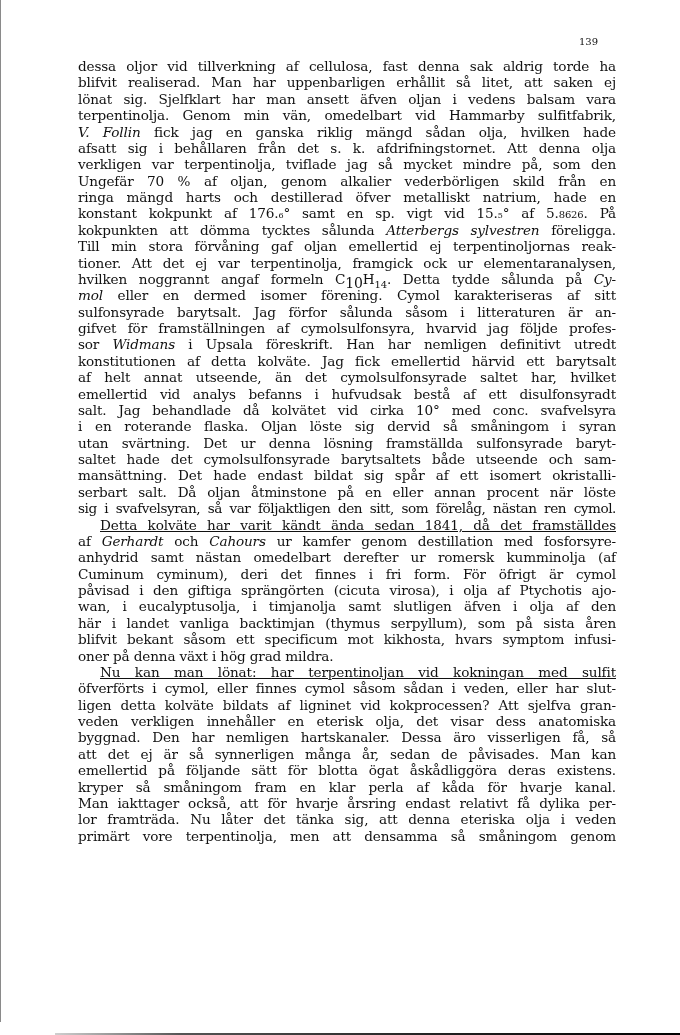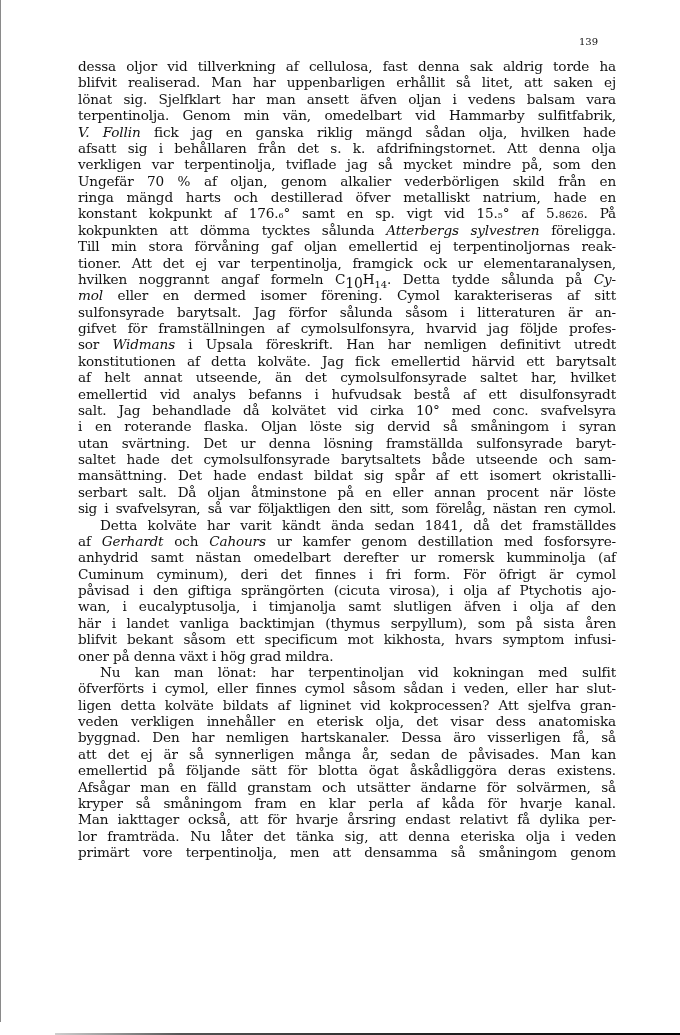--- a/index.html
+++ b/index.html
@@ -38,20 +38,21 @@
     height: 16.38px;
     white-space: nowrap;
     text-align: justify;
     text-align-last: justify;
   }
   .line.last {
     text-align-last: left;
   }
   .line.indent {
     padding-left: 22px;
+    text-decoration: underline;
   }
   .line-inner {
     display: block;
     text-align: inherit;
     text-align-last: inherit;
     white-space: normal;
     width: 100%;
   }
   .edge-left {
     position: absolute;
@@ -204,23 +205,20 @@
   <span class="line">
       <span class="line-inner">byggnad.  Den har nemligen hartskanaler.  Dessa äro visserligen få, så</span>
     </span>
   <span class="line">
       <span class="line-inner">att det ej är så synnerligen många år, sedan de påvisades.  Man kan</span>
     </span>
   <span class="line">
       <span class="line-inner">emellertid på följande sätt för blotta ögat åskådliggöra deras existens.</span>
     </span>
   <span class="line">
-      <span class="line-inner">Afsågar man en fälld granstam och utsätter ändarne för solvärmen, så</span>
-    </span>
-  <span class="line">
       <span class="line-inner">kryper så småningom fram en klar perla af kåda för hvarje kanal.</span>
     </span>
   <span class="line">
       <span class="line-inner">Man iakttager också, att för hvarje årsring endast relativt få dylika per-</span>
     </span>
   <span class="line">
       <span class="line-inner">lor framträda.  Nu låter det tänka sig, att denna eteriska olja i veden</span>
     </span>
   <span class="line">
       <span class="line-inner">primärt vore terpentinolja, men att densamma så småningom genom</span>

